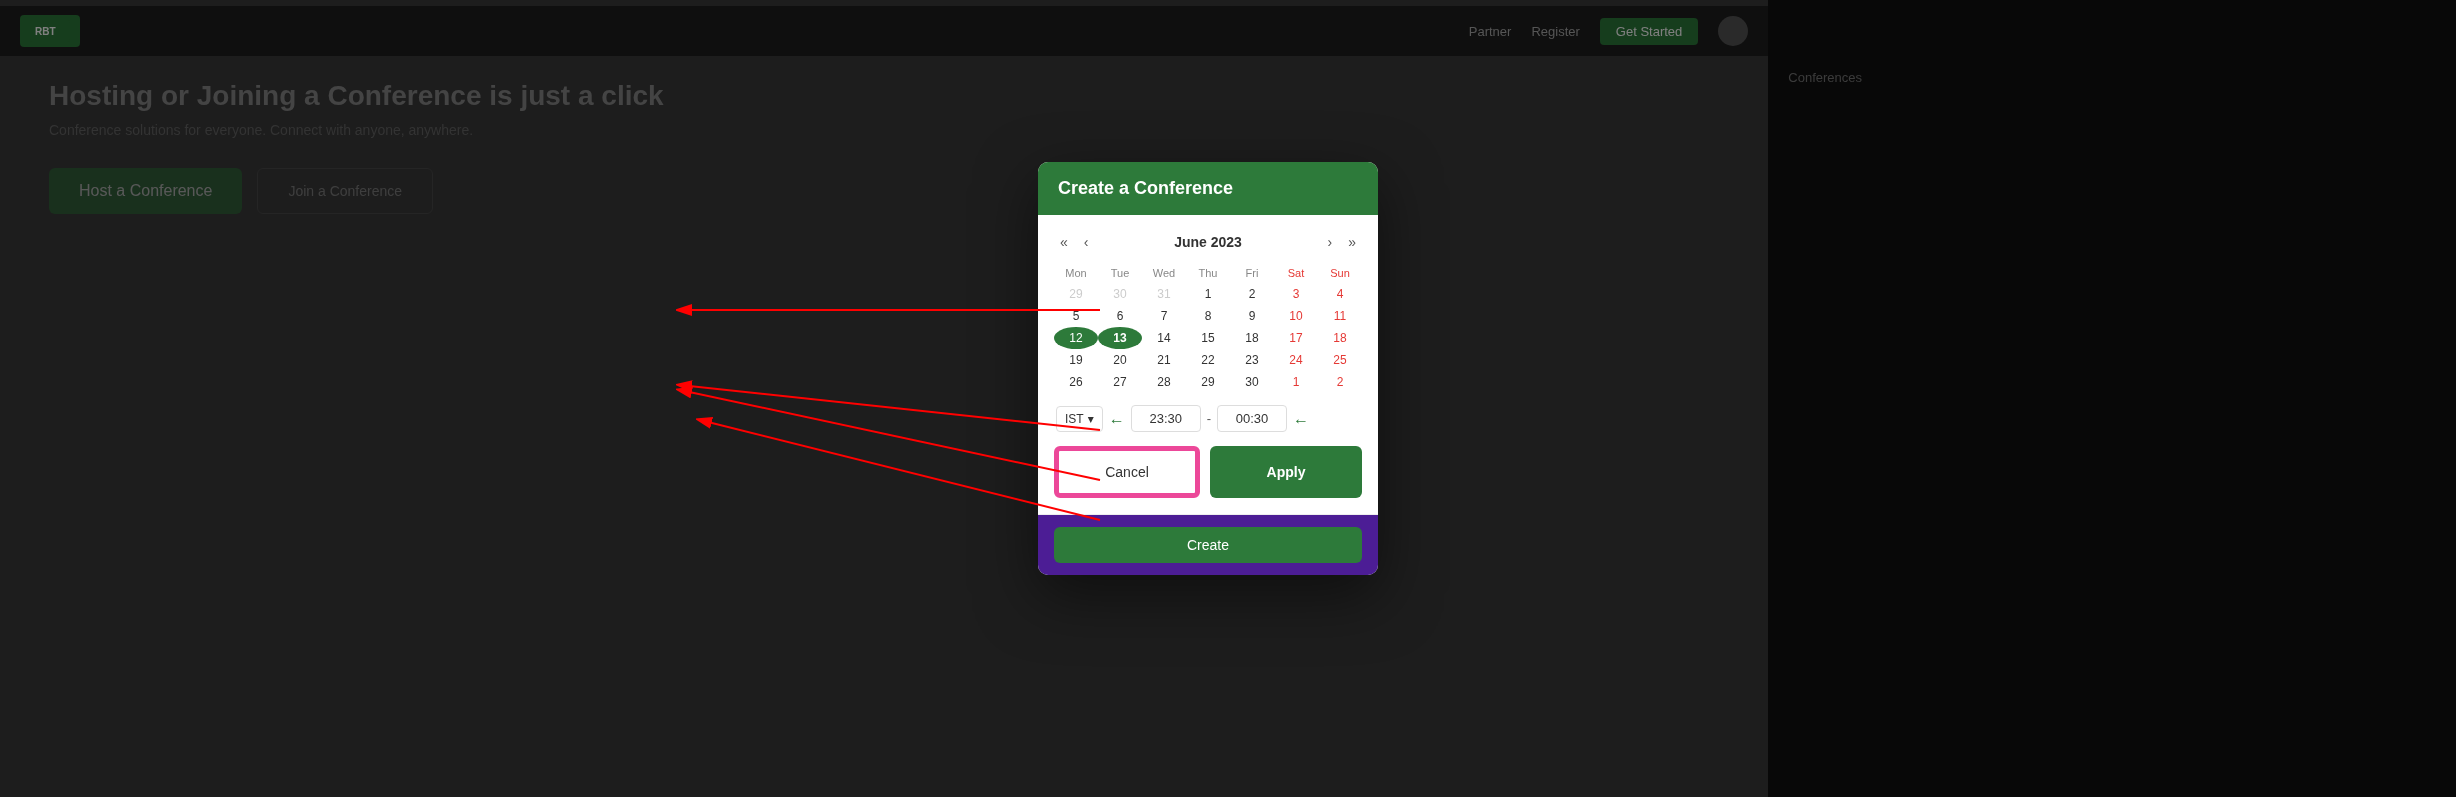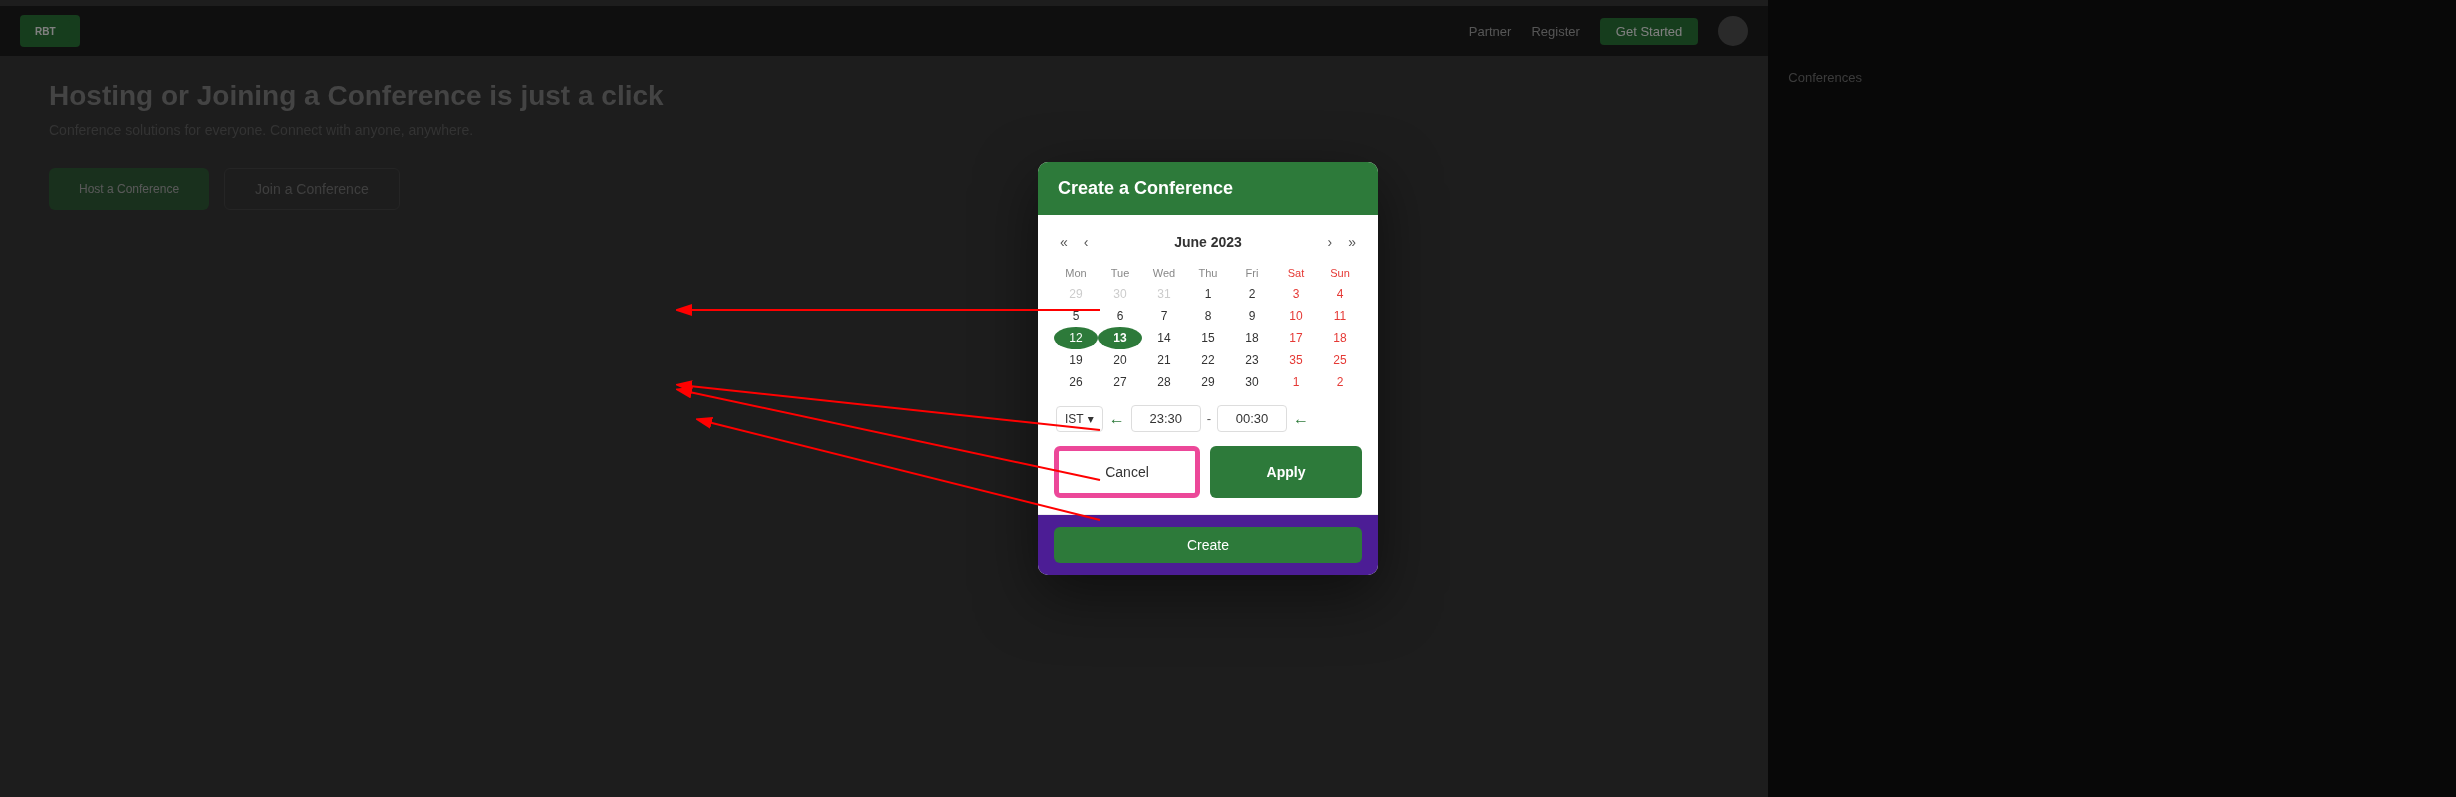--- a/index.html
+++ b/index.html
@@ -116,21 +116,21 @@
       display: flex;
       gap: 15px;
     }
 
     .bg-btn-primary {
       background: #2d7a3a;
       color: white;
       border: none;
       padding: 14px 30px;
       border-radius: 6px;
-      font-size: 12px;
+      font-size: 16px;
       cursor: pointer;
       opacity: 0.6;
       text-align: right;
     }
 
     .bg-btn-secondary {
       background: transparent;
       color: #aaa;
       border: 1px solid #555;
       padding: 10px 30px;
@@ -462,21 +462,21 @@
             <td class="weekend">17</td>
             <td class="weekend">18</td>
           </tr>
 
           <tr>
             <td>19</td>
             <td>20</td>
             <td>21</td>
             <td>22</td>
             <td>23</td>
-            <td class="weekend">35</td>
+            <td class="weekend">24</td>
             <td class="weekend">25</td>
           </tr>
 
           <tr>
             <td>26</td>
             <td>27</td>
             <td>28</td>
             <td>29</td>
             <td>30</td>
             <td class="other-month weekend">1</td>

